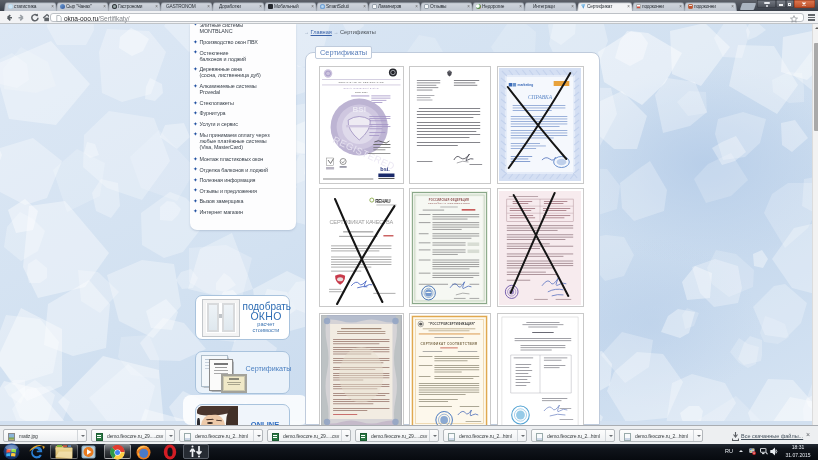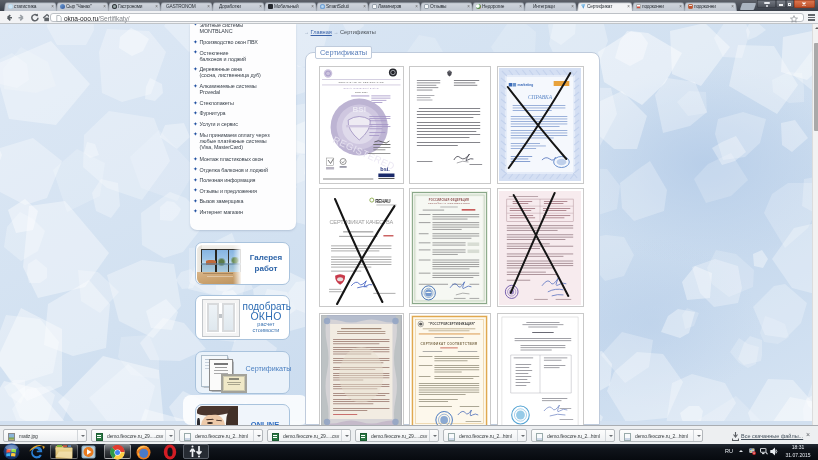--- a/index.html
+++ b/index.html
@@ -230,38 +230,20 @@
       <div class="mi" style="top:87.2px;">Фурнитура</div>
       <div class="mi" style="top:98.2px;">Услуги и сервис</div>
       <div class="mi" style="top:108.7px;">Мы принимаем оплату через<br>любые платёжные системы<br>(Visa, MasterCard)</div>
       <div class="mi" style="top:133.4px;">Монтаж пластиковых окон</div>
       <div class="mi" style="top:143.7px;">Отделка балконов и лоджий</div>
       <div class="mi" style="top:154px;">Полезная информация</div>
       <div class="mi" style="top:164.6px;">Отзывы и предложения</div>
       <div class="mi" style="top:175.1px;">Вызов замерщика</div>
       <div class="mi" style="top:185.5px;">Интернет магазин</div>
     </div>
-    <div class="pbox" style="top:218px;height:43px;">
-      <div class="abs" style="left:1.5px;top:1.5px;width:44px;height:39.5px;border-radius:6px 0 0 6px;overflow:hidden;">
-        <div class="abs" style="left:0;top:0;width:44px;height:6px;background:linear-gradient(#f4f2ee,#e9e6e0);"></div>
-        <div class="abs" style="left:0;top:0;width:5px;height:40px;background:linear-gradient(90deg,#efece6,#e4e0d8);"></div>
-        <div class="abs" style="left:4px;top:4px;width:40px;height:24px;background:linear-gradient(180deg,#86b4e2 0%,#9cc4e8 40%,#c2dcee 60%,#98bcd4 68%,#aacbde 100%);border:1.3px solid #35322c;"></div>
-        <div class="abs" style="left:18px;top:4px;width:1.8px;height:24px;background:#26241f;"></div>
-        <div class="abs" style="left:31px;top:4px;width:1.4px;height:24px;background:#35322c;"></div>
-        <div class="abs" style="left:9px;top:15.5px;width:10px;height:5px;background:#c06a3a;border-radius:30% 30% 0 0;"></div>
-        <div class="abs" style="left:20px;top:13px;width:9px;height:8px;background:radial-gradient(circle,#5a7a4a 40%,rgba(90,122,74,0) 75%);"></div>
-        <div class="abs" style="left:33px;top:12px;width:10px;height:7px;background:radial-gradient(circle,#678a54 40%,rgba(103,138,84,0) 75%);"></div>
-        <div class="abs" style="left:4px;top:18px;width:40px;height:2px;background:rgba(90,130,160,.6);"></div>
-        <div class="abs" style="left:0;top:27px;width:44px;height:13px;background:linear-gradient(168deg,#d8b488 0%,#c9a06c 55%,#b8905e 100%);"></div>
-        <div class="abs" style="left:6px;top:28px;width:30px;height:1.2px;background:rgba(120,90,60,.45);"></div>
-        <div class="abs" style="left:10px;top:31px;width:26px;height:1px;background:rgba(255,255,255,.35);"></div>
-        <div class="abs" style="left:36px;top:0;width:8px;height:40px;background:linear-gradient(90deg,rgba(255,255,255,0),rgba(255,255,255,.9));"></div>
-      </div>
-      <div class="ptxt" style="left:48px;top:9px;width:45px;font-size:8px;line-height:11px;font-weight:bold;color:#2d64a8;">Галерея<br>работ</div>
-    </div>
     <div class="pbox" style="top:270.5px;height:45px;">
       <div class="abs" style="left:6px;top:3.5px;width:38px;height:38px;background:#fff;border:1px solid #c3c7cb;box-shadow:inset 0 0 0 3px #f4f4f4;">
         <div class="abs" style="left:4px;top:3px;width:12.5px;height:29px;border:2px solid #d8dadc;background:linear-gradient(#eef3f7,#dfe8ee);"></div>
         <div class="abs" style="left:19.5px;top:3px;width:12.5px;height:29px;border:2px solid #d8dadc;background:linear-gradient(#eef3f7,#dfe8ee);"></div>
         <div class="abs" style="left:16.5px;top:14px;width:2.5px;height:4px;background:#c0c4c8;"></div>
       </div>
       <div class="ptxt" style="left:47px;top:5.5px;width:47px;font-size:10px;text-align:center;">подобрать</div>
       <div class="ptxt" style="left:47px;top:14px;width:47px;font-size:10.5px;letter-spacing:0.3px;">ОКНО</div>
       <div class="ptxt" style="left:47px;top:25.5px;width:47px;font-size:5.6px;line-height:6.4px;color:#3a72b0;">расчет<br>стоимости</div>
     </div>

